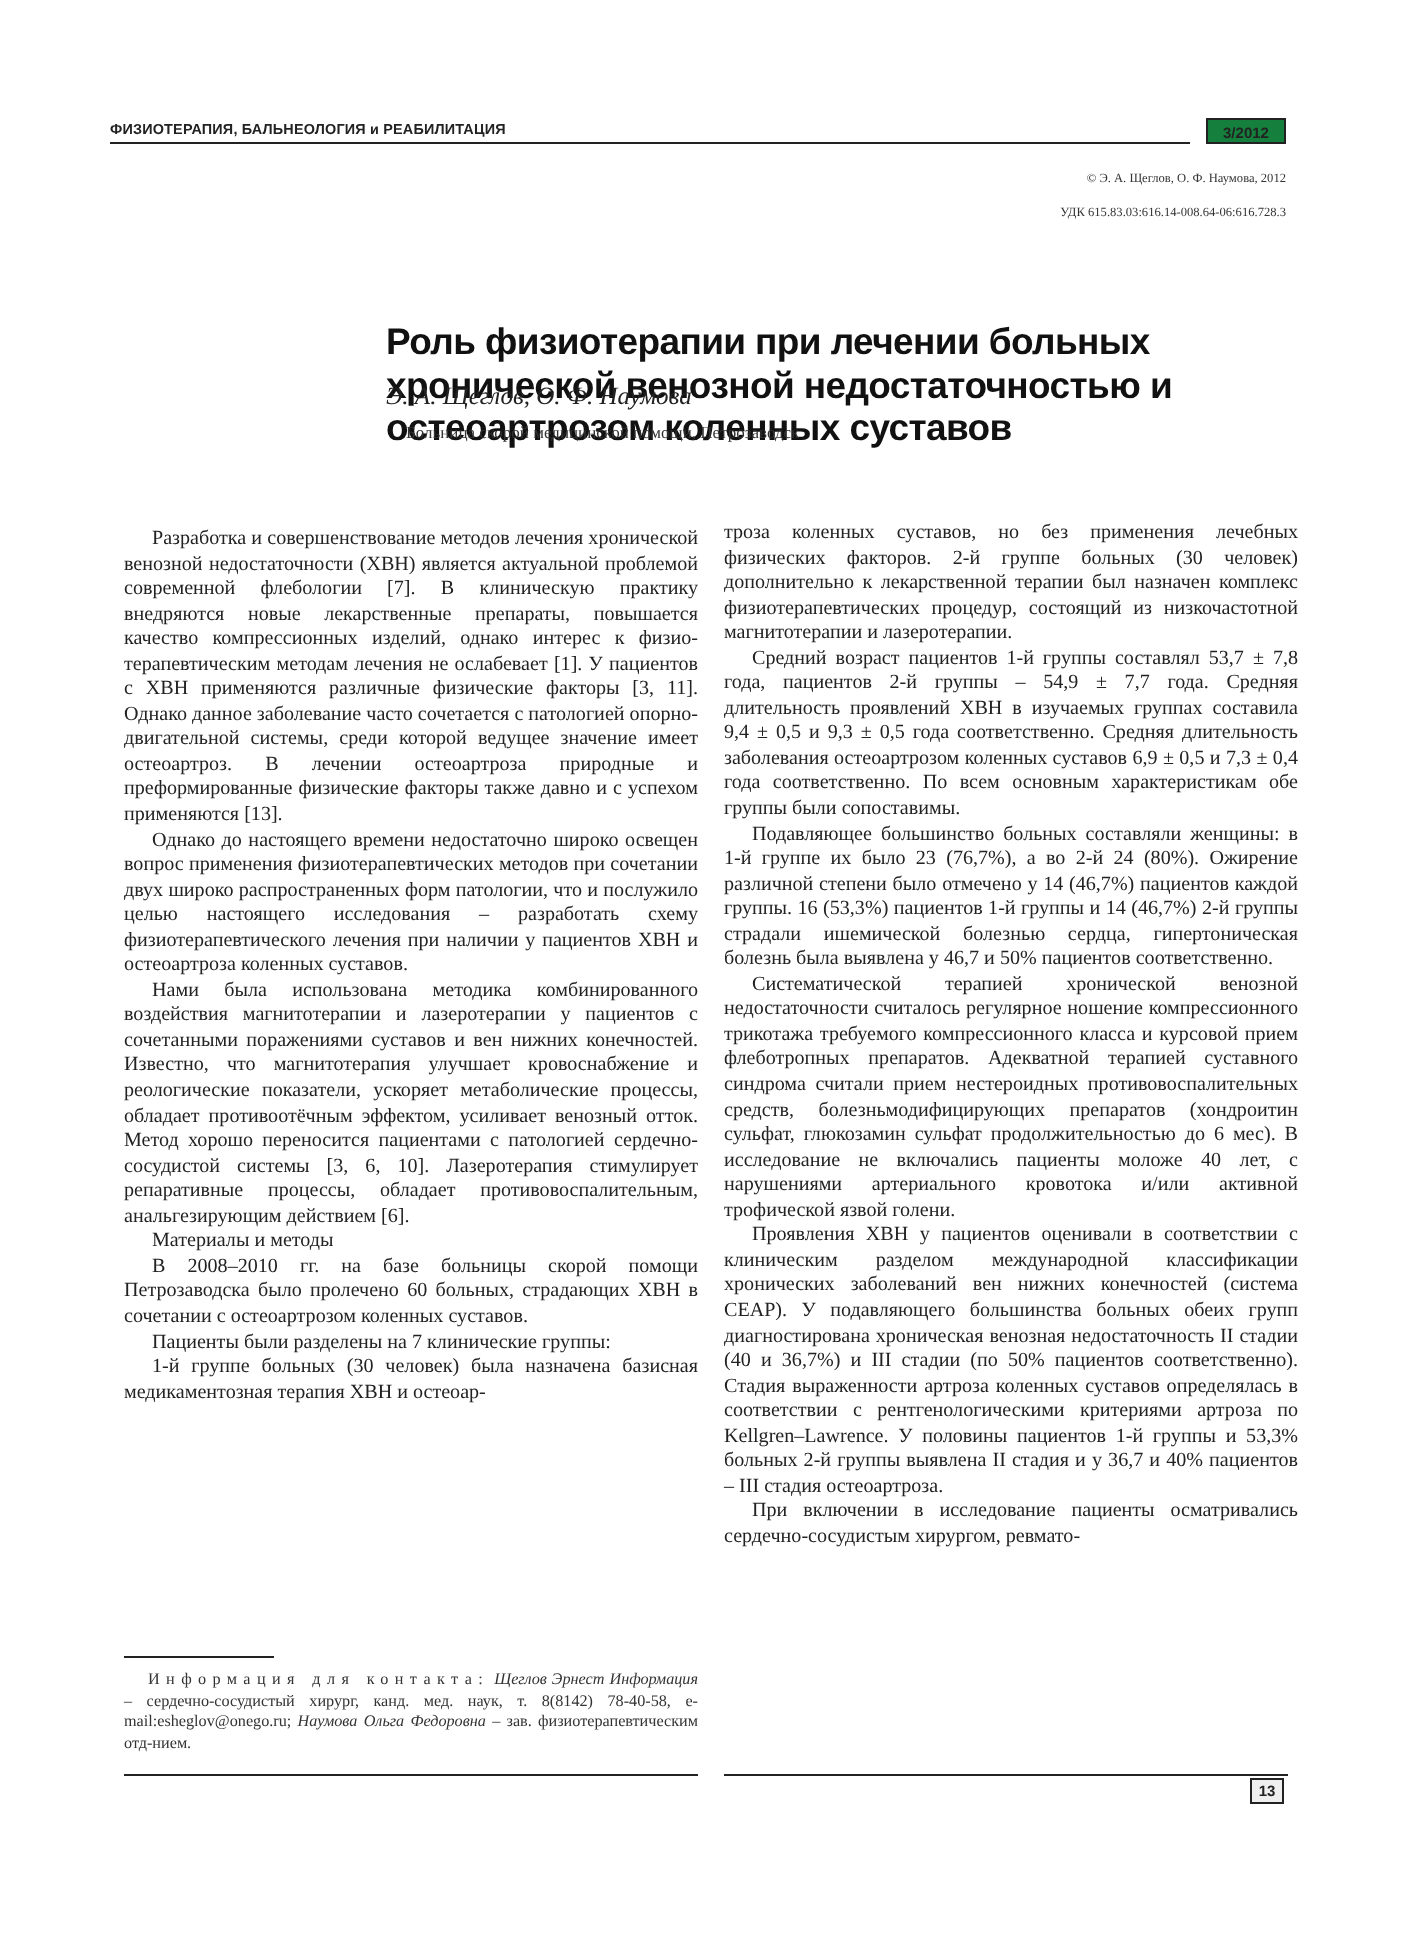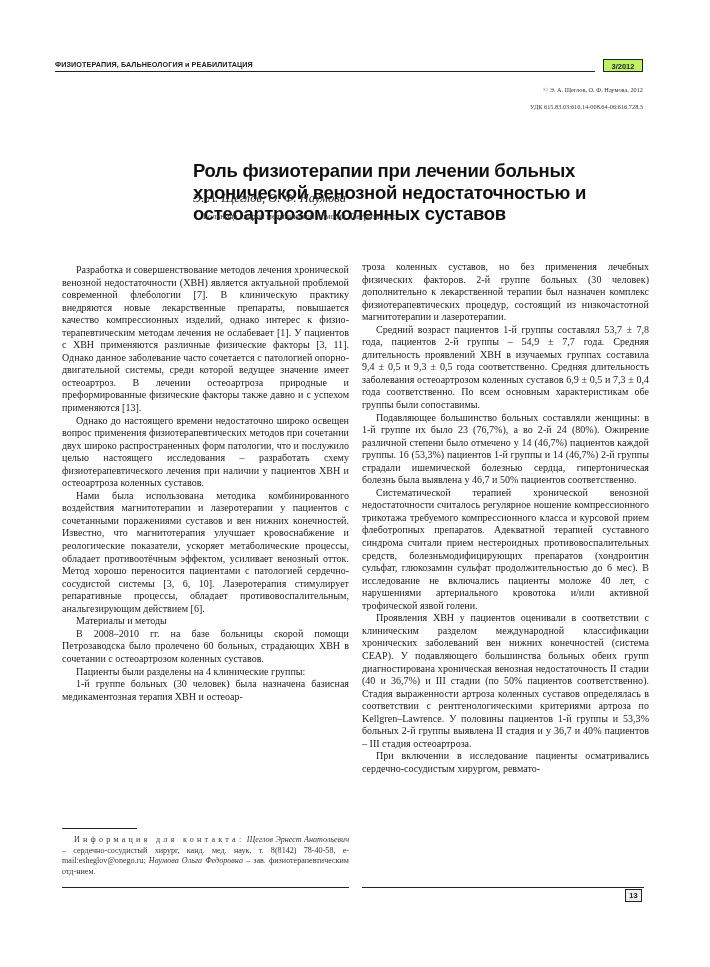--- a/index.html
+++ b/index.html
@@ -1,20 +1,20 @@
 <!DOCTYPE html>
 <html><head>
 <meta charset="utf-8">
 <style>
   html, body { margin: 0; padding: 0; background: #ffffff; }
   body { width: 710px; height: 967px; position: relative; overflow: hidden; color: #1a1a1a; }
   .running-head { position: absolute; left: 55px; top: 58px; width: 588px; height: 15px; }
   .journal-name { position: absolute; left: 0; top: 2px; font-family: "Liberation Sans", sans-serif; font-size: 7.2px; font-weight: bold; letter-spacing: 0.1px; color: #222; }
   .head-rule { position: absolute; left: 0; top: 13px; width: 540px; height: 1px; background: #222; }
-  .issue-badge { position: absolute; right: 0; top: 1px; width: 40px; height: 13px; border: 1px solid #222; background: #bef264; font-family: "Liberation Sans", sans-serif; font-size: 7.5px; font-weight: bold; text-align: center; line-height: 13px; color: #222; box-sizing: border-box; }
+  .issue-badge { position: absolute; right: 0; top: 1px; width: 40px; height: 13px; border: 1px solid #222; background: #15803d; font-family: "Liberation Sans", sans-serif; font-size: 7.5px; font-weight: bold; text-align: center; line-height: 13px; color: #222; box-sizing: border-box; }
   .copyright { position: absolute; right: 67px; top: 86px; font-family: "Liberation Serif", serif; font-size: 6.3px; color: #333; }
   .udk { position: absolute; right: 67px; top: 103px; font-family: "Liberation Serif", serif; font-size: 6.3px; color: #333; }
   .title { position: absolute; left: 193px; top: 124px; width: 460px; font-family: "Liberation Sans", sans-serif; font-weight: bold; font-size: 18.5px; line-height: 21.5px; color: #111; letter-spacing: -0.3px; margin-top: 36px; }
   .authors { position: absolute; left: 193px; top: 191px; font-family: "Liberation Serif", serif; font-style: italic; font-size: 12.5px; color: #222; }
   .affiliation { position: absolute; left: 203px; top: 211px; font-family: "Liberation Serif", serif; font-size: 8.5px; color: #333; }
   .col { position: absolute; top: 264px; width: 287px; font-family: "Liberation Serif", serif; font-size: 10.05px; line-height: 12.55px; color: #222; text-align: justify; hyphens: manual; }
   .col-left { left: 62px; }
   .col-right { left: 362px; top: 261px; }
   .col p { margin: 0; text-indent: 14px; }
   .col p.noindent { text-indent: 0; }
@@ -42,33 +42,33 @@
 <div class="title">Роль физиотерапии при лечении больных хронической венозной недостаточностью и остеоартрозом коленных суставов</div>
 <div class="authors">Э. А. Щеглов, О. Ф. Наумова</div>
 <div class="affiliation">Больница скорой медицинской помощи, Петрозаводск</div>
 
 <div class="col col-left">
   <p>Разработка и совершенствование методов лече­ния хронической венозной недостаточности (ХВН) является актуальной проблемой современной флебо­логии [7]. В клиническую практику внедряются но­вые лекарственные препараты, повышается качество компрессионных изделий, однако интерес к физио­терапевтическим методам лечения не ослабевает [1]. У пациентов с ХВН применяются различные физи­ческие факторы [3, 11]. Однако данное заболевание часто сочетается с патологией опорно-двигательной системы, среди которой ведущее значение имеет остеоартроз. В лечении остеоартроза природные и преформированные физические факторы также дав­но и с успехом применяются [13].</p>
   <p>Однако до настоящего времени недостаточно широко освещен вопрос применения физиотерапев­тических методов при сочетании двух широко рас­пространенных форм патологии, что и послужило целью настоящего исследования – разработать схему физиотерапевтического лечения при наличии у паци­ентов ХВН и остеоартроза коленных суставов.</p>
   <p>Нами была использована методика комбинирован­ного воздействия магнитотерапии и лазеротерапии у пациентов с сочетанными поражениями суставов и вен нижних конечностей. Известно, что магнитоте­рапия улучшает кровоснабжение и реологические показатели, ускоряет метаболические процессы, об­ладает противоотёчным эффектом, усиливает веноз­ный отток. Метод хорошо переносится пациентами с патологией сердечно-сосудистой системы [3, 6, 10]. Лазеротерапия стимулирует репаративные процес­сы, обладает противовоспалительным, анальгезиру­ющим действием [6].</p>
   <p class="section-heading">Материалы и методы</p>
   <p>В 2008–2010 гг. на базе больницы скорой помощи Петрозаводска было пролечено 60 больных, страда­ющих ХВН в сочетании с остеоартрозом коленных суставов.</p>
-  <p>Пациенты были разделены на 4 клинические группы:</p>
+  <p>Пациенты были разделены на 7 клинические группы:</p>
   <p>1-й группе больных (30 человек) была назначена базисная медикаментозная терапия ХВН и остеоар-</p>
 </div>
 
 <div class="col col-right">
   <p class="noindent">троза коленных суставов, но без применения лечеб­ных физических факторов. 2-й группе больных (30 человек) дополнительно к лекарственной терапии был назначен комплекс физиотерапевтических про­цедур, состоящий из низкочастотной магнитотера­пии и лазеротерапии.</p>
   <p>Средний возраст пациентов 1-й группы составлял 53,7 ± 7,8 года, пациентов 2-й группы – 54,9 ± 7,7 года. Средняя длительность проявлений ХВН в изу­чаемых группах составила 9,4 ± 0,5 и 9,3 ± 0,5 года соответственно. Средняя длительность заболевания остеоартрозом коленных суставов 6,9 ± 0,5 и 7,3 ± 0,4 года соответственно. По всем основным характери­стикам обе группы были сопоставимы.</p>
   <p>Подавляющее большинство больных составля­ли женщины: в 1-й группе их было 23 (76,7%), а во 2-й 24 (80%). Ожирение различной степени было отмечено у 14 (46,7%) пациентов каждой группы. 16 (53,3%) пациентов 1-й группы и 14 (46,7%) 2-й группы страдали ишемической болезнью сердца, ги­пертоническая болезнь была выявлена у 46,7 и 50% пациентов соответственно.</p>
   <p>Систематической терапией хронической веноз­ной недостаточности считалось регулярное ношение компрессионного трикотажа требуемого компресси­онного класса и курсовой прием флеботропных пре­паратов. Адекватной терапией суставного синдрома считали прием нестероидных противовоспалитель­ных средств, болезньмодифицирующих препаратов (хондроитин сульфат, глюкозамин сульфат продол­жительностью до 6 мес). В исследование не вклю­чались пациенты моложе 40 лет, с нарушениями ар­териального кровотока и/или активной трофической язвой голени.</p>
   <p>Проявления ХВН у пациентов оценивали в соот­ветствии с клиническим разделом международной классификации хронических заболеваний вен ниж­них конечностей (система CEAP). У подавляющего большинства больных обеих групп диагностирована хроническая венозная недостаточность II стадии (40 и 36,7%) и III стадии (по 50% пациентов соответ­ственно). Стадия выраженности артроза коленных суставов определялась в соответствии с рентгено­логическими критериями артроза по Kellgren–Law­rence. У половины пациентов 1-й группы и 53,3% больных 2-й группы выявлена II стадия и у 36,7 и 40% пациентов – III стадия остеоартроза.</p>
   <p>При включении в исследование пациенты осма­тривались сердечно-сосудистым хирургом, ревмато-</p>
 </div>
 
 <div class="footnote-rule-short"></div>
 <div class="footnote">
   <span class="spaced">Информация для контакта:</span>
-  <span class="it">Щеглов Эрнест Анатольевич</span><span> – сердечно-сосудистый хирург, канд. мед. наук, т. 8(8142) 78-40-58, e-mail:esheglov@onego.ru; </span><span class="it">Наумова Ольга Федоровна</span><span> – зав. физиотерапевтическим отд-нием.</span>
+  <span class="it">Щеглов Эрнест Информация</span><span> – сердечно-сосудистый хирург, канд. мед. наук, т. 8(8142) 78-40-58, e-mail:esheglov@onego.ru; </span><span class="it">Наумова Ольга Федоровна</span><span> – зав. физиотерапевтическим отд-нием.</span>
 </div>
 <div class="footnote-rule-long"></div>
 <div class="foot-rule"></div>
 <div class="page-badge">13</div>
 
 </body></html>

